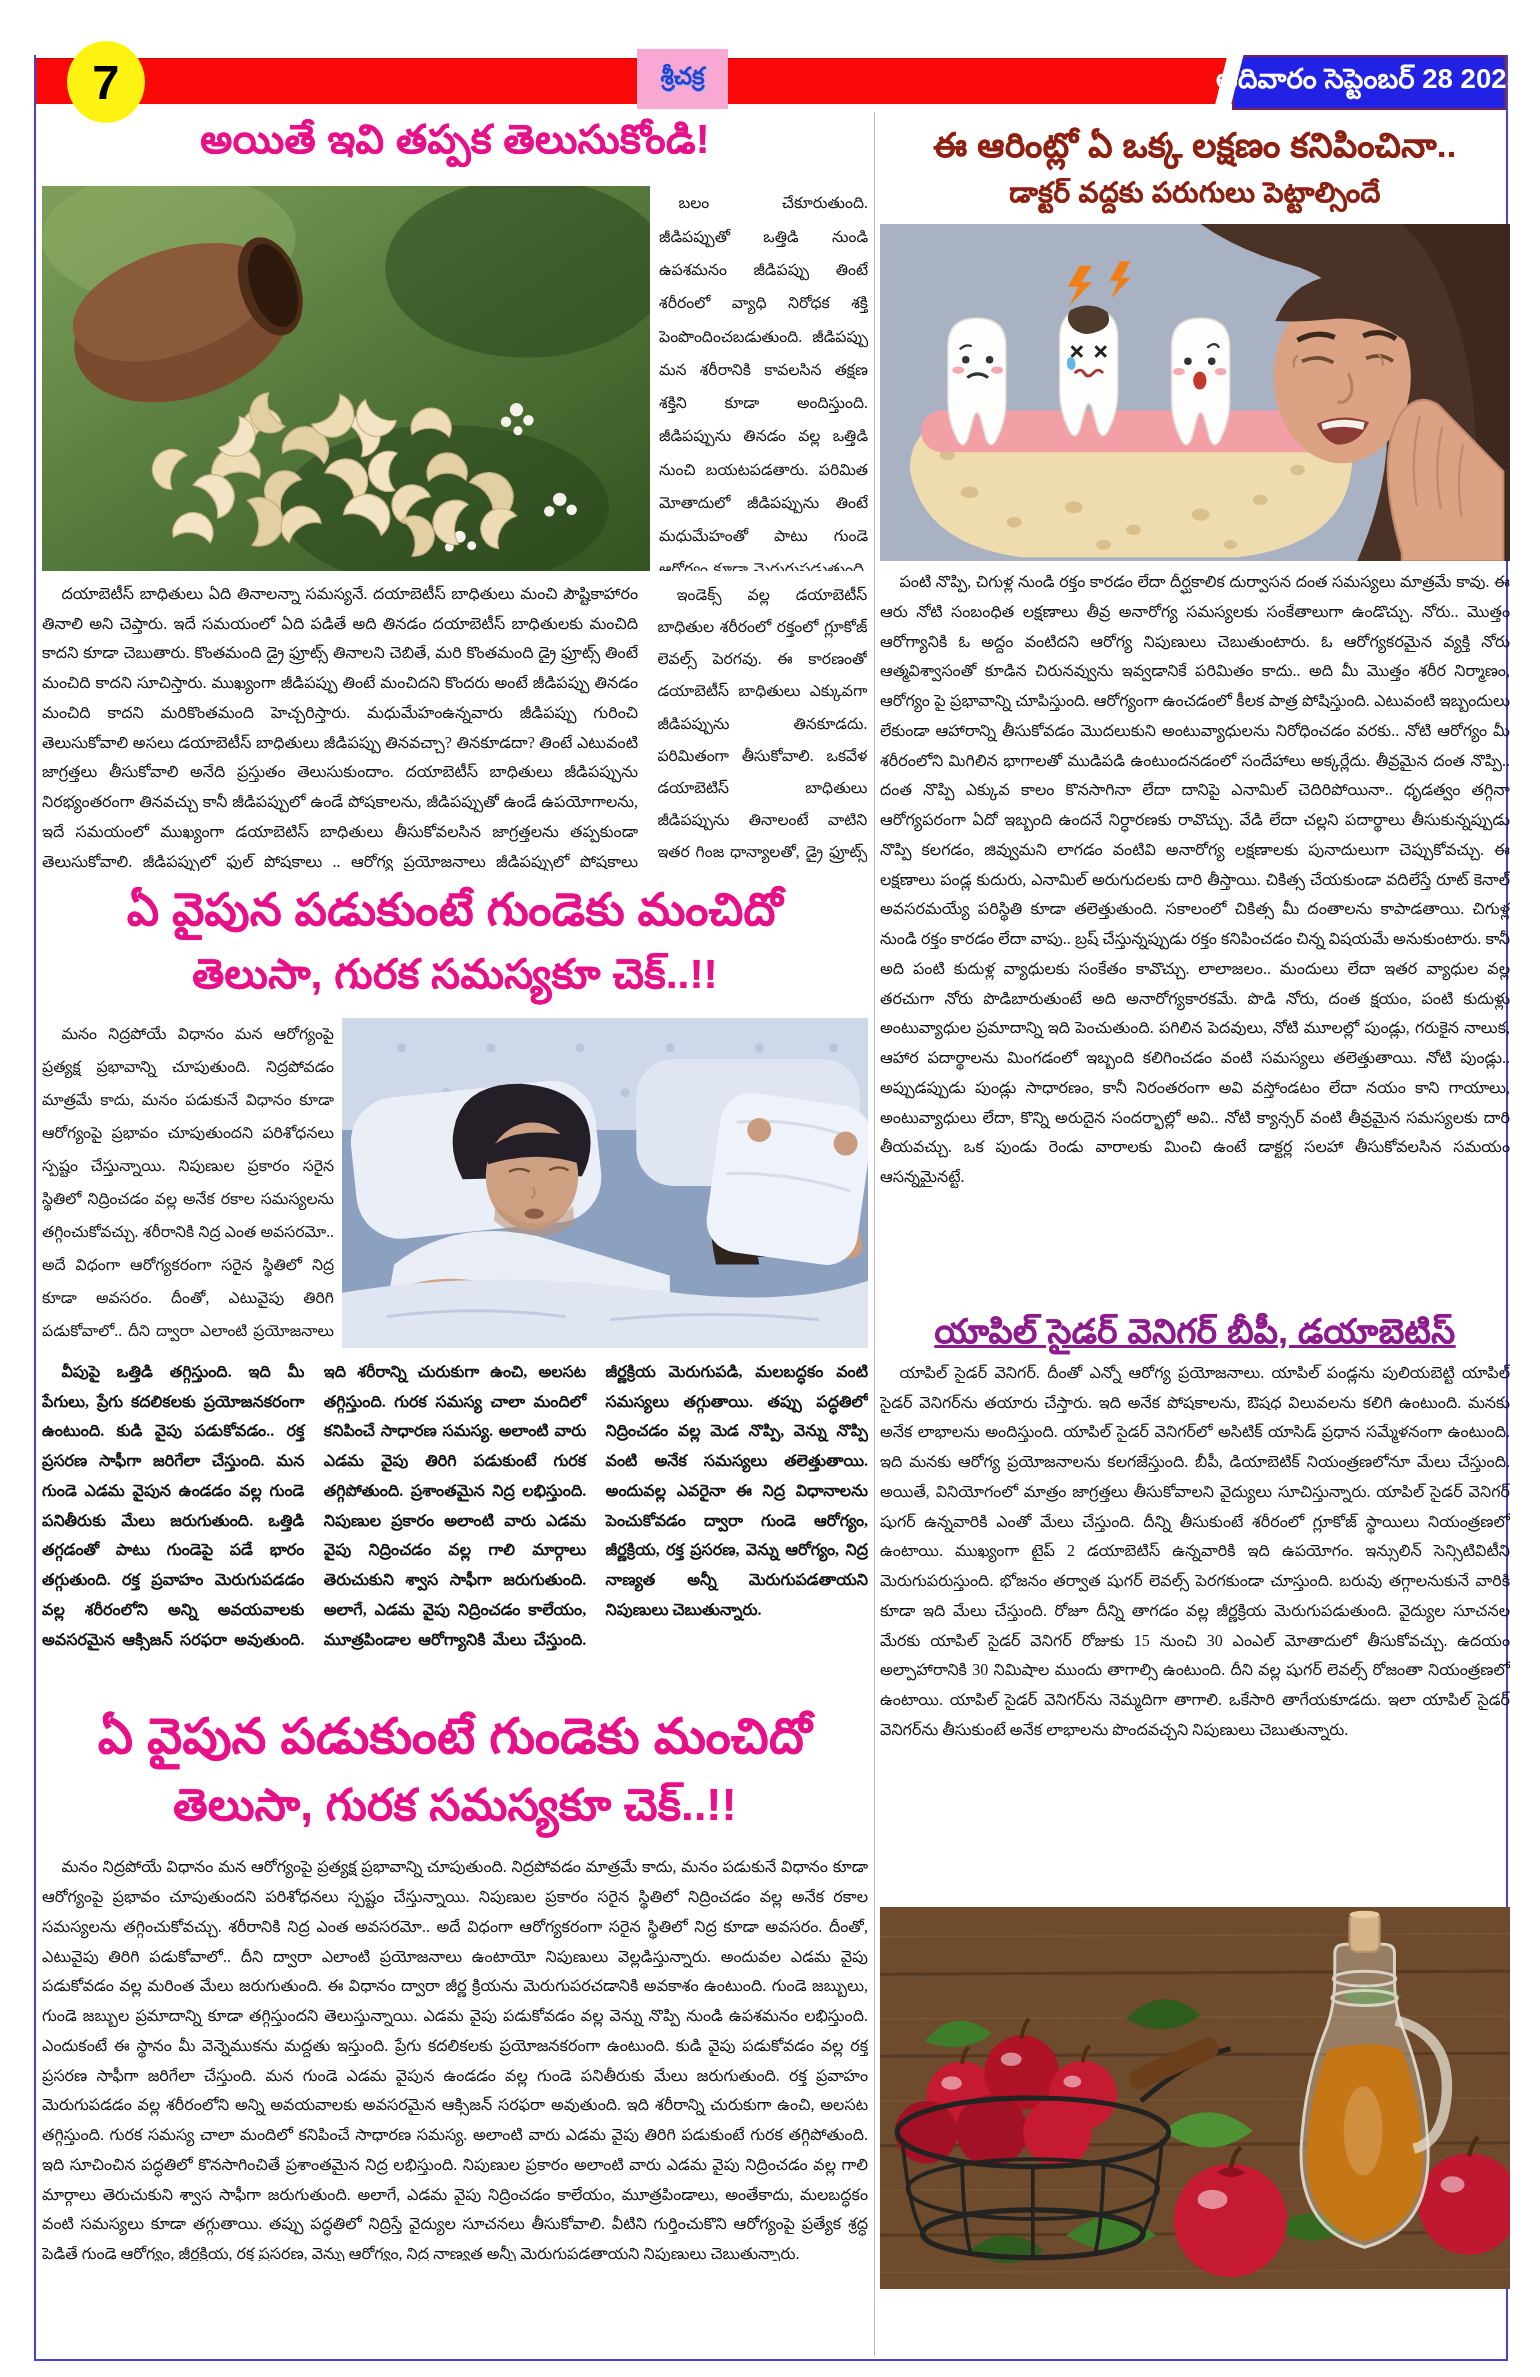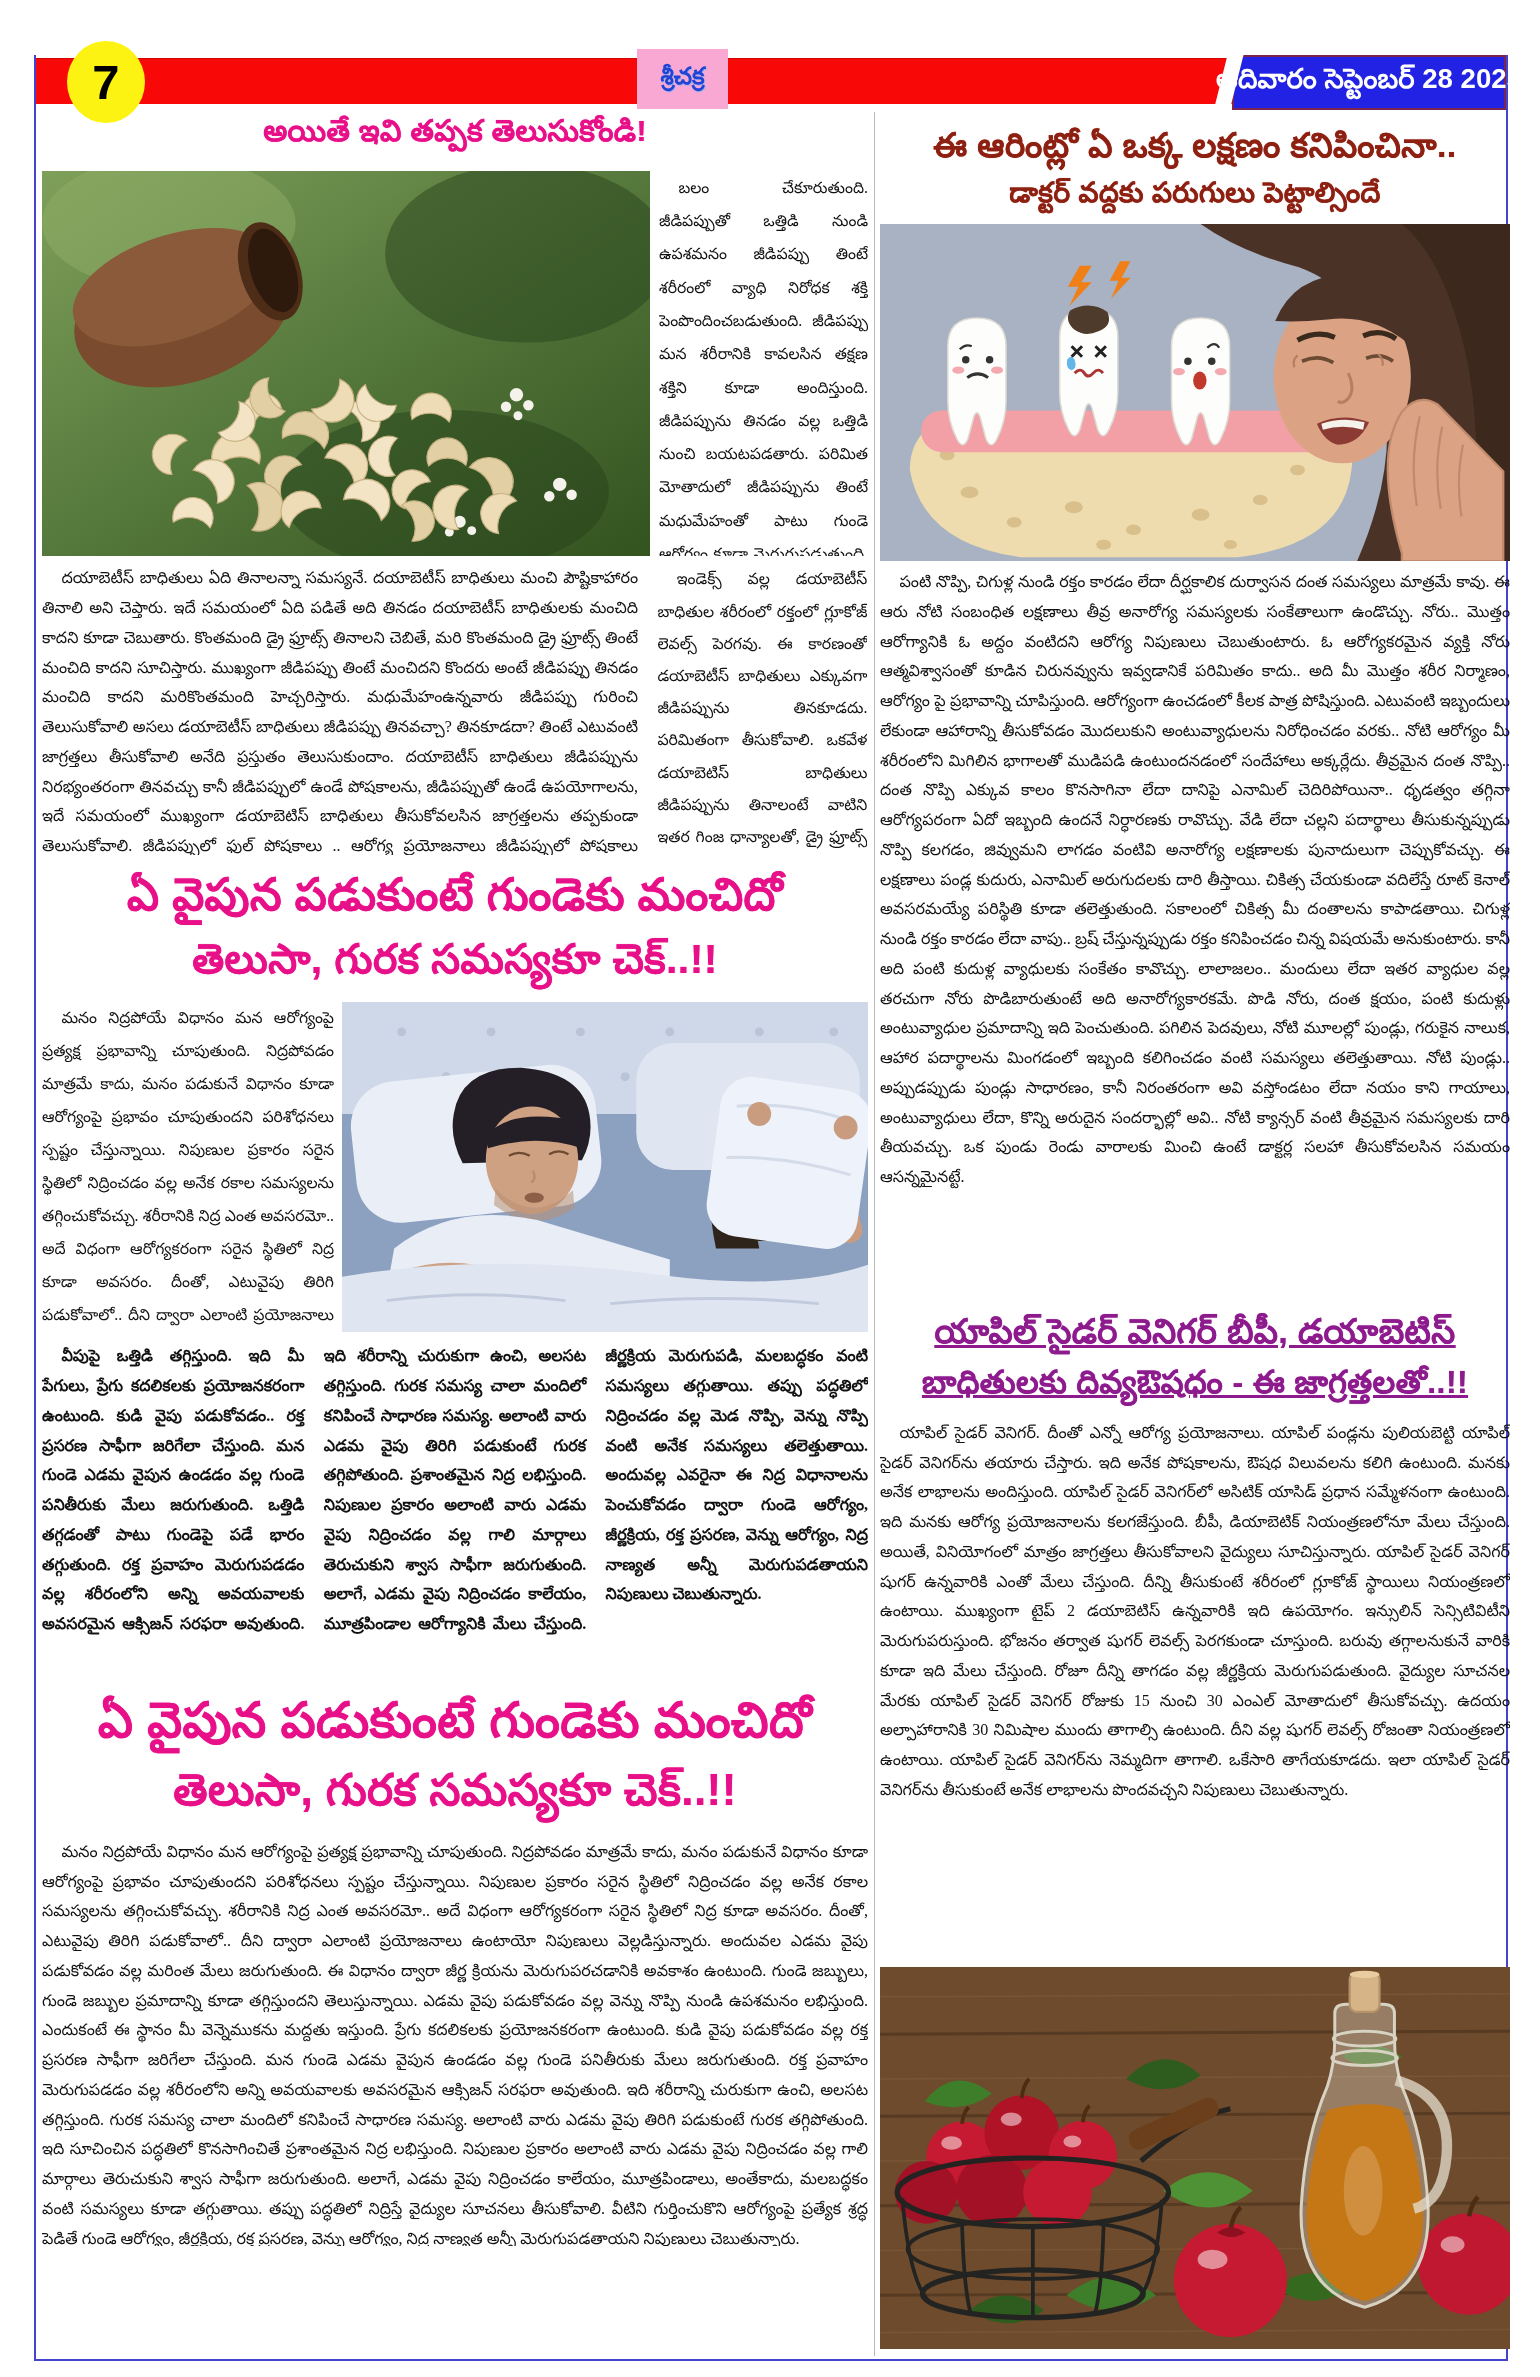--- a/index.html
+++ b/index.html
@@ -26,21 +26,21 @@
   .vdiv{position:absolute;left:874px;top:112px;bottom:21px;width:0.7px;background:#b9b9b9;}
   .left{position:absolute;left:42px;top:108px;width:826px;height:2250px;overflow:hidden;}
   .right{position:absolute;left:880px;top:116px;width:630px;height:2250px;overflow:hidden;}
   
   .hl{margin:0;text-align:center;font-family:"Liberation Sans","DejaVu Sans",sans-serif;
       font-weight:bold;letter-spacing:0.4px;}
   .pink{color:#e81089;text-shadow:0 0 0.7px #e81089;}
   .maroon{color:#8e2012;text-shadow:0 0 0.7px #8e2012;}
   .purple{color:#8d1b8d;text-shadow:0 0 0.7px #8d1b8d;text-decoration:underline;}
   .c-l1{font-size:42px;line-height:1.72;margin-top:7.5px;}
-  .c-l2{font-size:30px;line-height:1.55;margin-bottom:16.4px;}
+  .c-l2{font-size:40px;line-height:1.55;margin-bottom:16.4px;}
   .t-l1{font-size:34px;line-height:1.55;margin-top:3px;}
   .t-l2{font-size:28px;line-height:1.5;margin-bottom:10.4px;}
   .s-l1{font-size:45px;line-height:1.55;margin-top:4.5px;}
   .s-l2{font-size:41px;line-height:1.45;margin-bottom:13.4px;}
   .r-l1{font-size:49px;line-height:1.5;margin-top:6px;}
   .r-l2{font-size:44px;line-height:1.45;margin-bottom:15px;}
   .v-l1{font-size:34px;line-height:1.6;margin-top:4.5px;}
   .v-l2{font-size:32px;line-height:1.5;margin-bottom:12px;}
   
   .txt{font-size:16px;line-height:1.86;text-align:justify;text-indent:19.4px;
@@ -281,21 +281,20 @@
         <path d="M592 268 Q620 258 650 266 L648 276 Q620 268 594 276 Z" fill="#f5f2ec"></path>
         <path d="M700 442 Q662 310 700 252 Q722 226 748 242 L836 332 L836 452 L700 452 Z" fill="#dca284" stroke="#c08a6c" stroke-width="3"></path>
         <path d="M724 258 q-14 60 -4 120 M754 272 q-12 56 -2 110 M782 296 q-10 48 -2 96" stroke="#c08a6c" stroke-width="3" fill="none"></path>
       </svg>
 
       <div class="txt teeth-body">పంటి నొప్పి, చిగుళ్ల నుండి రక్తం కారడం లేదా దీర్ఘకాలిక దుర్వాసన దంత సమస్యలు మాత్రమే కావు. ఈ ఆరు నోటి సంబంధిత లక్షణాలు తీవ్ర అనారోగ్య సమస్యలకు సంకేతాలుగా ఉండొచ్చు. నోరు.. మొత్తం ఆరోగ్యానికి ఓ అద్దం వంటిదని ఆరోగ్య నిపుణులు చెబుతుంటారు. ఓ ఆరోగ్యకరమైన వ్యక్తి నోరు ఆత్మవిశ్వాసంతో కూడిన చిరునవ్వును ఇవ్వడానికే పరిమితం కాదు.. అది మీ మొత్తం శరీర నిర్మాణం, ఆరోగ్యం పై ప్రభావాన్ని చూపిస్తుంది. ఆరోగ్యంగా ఉంచడంలో కీలక పాత్ర పోషిస్తుంది. ఎటువంటి ఇబ్బందులు లేకుండా ఆహారాన్ని తీసుకోవడం మొదలుకుని అంటువ్యాధులను నిరోధించడం వరకు.. నోటి ఆరోగ్యం మీ శరీరంలోని మిగిలిన భాగాలతో ముడిపడి ఉంటుందనడంలో సందేహాలు అక్కర్లేదు. తీవ్రమైన దంత నొప్పి.. దంత నొప్పి ఎక్కువ కాలం కొనసాగినా లేదా దానిపై ఎనామిల్ చెదిరిపోయినా.. ధృడత్వం తగ్గినా ఆరోగ్యపరంగా ఏదో ఇబ్బంది ఉందనే నిర్ధారణకు రావొచ్చు. వేడి లేదా చల్లని పదార్థాలు తీసుకున్నప్పుడు నొప్పి కలగడం, జివ్వుమని లాగడం వంటివి అనారోగ్య లక్షణాలకు పునాదులుగా చెప్పుకోవచ్చు. ఈ లక్షణాలు పండ్ల కుదురు, ఎనామిల్ అరుగుదలకు దారి తీస్తాయి. చికిత్స చేయకుండా వదిలేస్తే రూట్ కెనాల్ అవసరమయ్యే పరిస్థితి కూడా తలెత్తుతుంది. సకాలంలో చికిత్స మీ దంతాలను కాపాడతాయి. చిగుళ్ల నుండి రక్తం కారడం లేదా వాపు.. బ్రష్ చేస్తున్నప్పుడు రక్తం కనిపించడం చిన్న విషయమే అనుకుంటారు. కానీ అది పంటి కుదుళ్ల వ్యాధులకు సంకేతం కావొచ్చు. లాలాజలం.. మందులు లేదా ఇతర వ్యాధుల వల్ల తరచుగా నోరు పొడిబారుతుంటే అది అనారోగ్యకారకమే. పొడి నోరు, దంత క్షయం, పంటి కుదుళ్లు అంటువ్యాధుల ప్రమాదాన్ని ఇది పెంచుతుంది. పగిలిన పెదవులు, నోటి మూలల్లో పుండ్లు, గరుకైన నాలుక, ఆహార పదార్థాలను మింగడంలో ఇబ్బంది కలిగించడం వంటి సమస్యలు తలెత్తుతాయి. నోటి పుండ్లు.. అప్పుడప్పుడు పుండ్లు సాధారణం, కానీ నిరంతరంగా అవి వస్తోండటం లేదా నయం కాని గాయాలు, అంటువ్యాధులు లేదా, కొన్ని అరుదైన సందర్భాల్లో అవి.. నోటి క్యాన్సర్ వంటి తీవ్రమైన సమస్యలకు దారి తీయవచ్చు. ఒక పుండు రెండు వారాలకు మించి ఉంటే డాక్టర్ల సలహా తీసుకోవలసిన సమయం ఆసన్నమైనట్టే.</div>
     </article>
 
     <article>
       <h1 class="hl purple v-l1">యాపిల్ సైడర్ వెనిగర్ బీపీ, డయాబెటిస్</h1>
-      <h1 class="hl purple v-l2">బాధితులకు దివ్యఔషధం - ఈ జాగ్రత్తలతో..!!</h1>
 
       <div class="txt vinegar-body">యాపిల్ సైడర్ వెనిగర్. దీంతో ఎన్నో ఆరోగ్య ప్రయోజనాలు. యాపిల్ పండ్లను పులియబెట్టి యాపిల్ సైడర్ వెనిగర్‌ను తయారు చేస్తారు. ఇది అనేక పోషకాలను, ఔషధ విలువలను కలిగి ఉంటుంది. మనకు అనేక లాభాలను అందిస్తుంది. యాపిల్ సైడర్ వెనిగర్‌లో అసిటిక్ యాసిడ్ ప్రధాన సమ్మేళనంగా ఉంటుంది. ఇది మనకు ఆరోగ్య ప్రయోజనాలను కలగజేస్తుంది. బీపీ, డియాబెటిక్ నియంత్రణలోనూ మేలు చేస్తుంది. అయితే, వినియోగంలో మాత్రం జాగ్రత్తలు తీసుకోవాలని వైద్యులు సూచిస్తున్నారు. యాపిల్ సైడర్ వెనిగర్ షుగర్ ఉన్నవారికి ఎంతో మేలు చేస్తుంది. దీన్ని తీసుకుంటే శరీరంలో గ్లూకోజ్ స్థాయిలు నియంత్రణలో ఉంటాయి. ముఖ్యంగా టైప్ 2 డయాబెటిస్ ఉన్నవారికి ఇది ఉపయోగం. ఇన్సులిన్ సెన్సిటివిటీని మెరుగుపరుస్తుంది. భోజనం తర్వాత షుగర్ లెవల్స్ పెరగకుండా చూస్తుంది. బరువు తగ్గాలనుకునే వారికి కూడా ఇది మేలు చేస్తుంది. రోజూ దీన్ని తాగడం వల్ల జీర్ణక్రియ మెరుగుపడుతుంది. వైద్యుల సూచనల మేరకు యాపిల్ సైడర్ వెనిగర్ రోజుకు 15 నుంచి 30 ఎంఎల్ మోతాదులో తీసుకోవచ్చు. ఉదయం అల్పాహారానికి 30 నిమిషాల ముందు తాగాల్సి ఉంటుంది. దీని వల్ల షుగర్ లెవల్స్ రోజంతా నియంత్రణలో ఉంటాయి. యాపిల్ సైడర్ వెనిగర్‌ను నెమ్మదిగా తాగాలి. ఒకేసారి తాగేయకూడదు. ఇలా యాపిల్ సైడర్ వెనిగర్‌ను తీసుకుంటే అనేక లాభాలను పొందవచ్చని నిపుణులు చెబుతున్నారు.</div>
 
       <svg class="apples-img" viewBox="0 0 845 512" preserveAspectRatio="none">
         <rect width="845" height="512" fill="#6e4b2c"></rect>
         <g stroke="#573a22" stroke-width="4">
           <line x1="0" y1="90" x2="845" y2="86"></line>
             <line x1="0" y1="200" x2="845" y2="196"></line>
           <line x1="0" y1="320" x2="845" y2="316"></line>
             <line x1="0" y1="440" x2="845" y2="436"></line>

